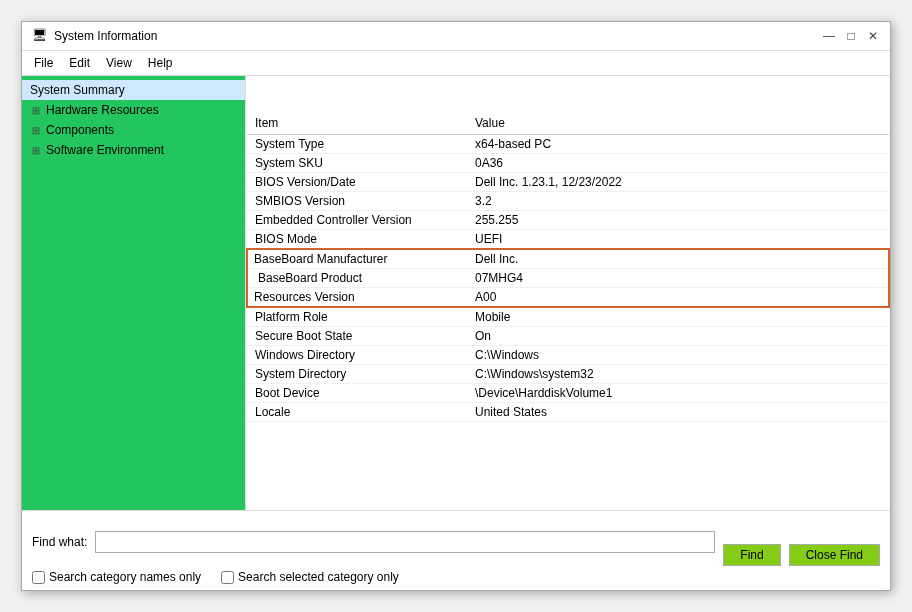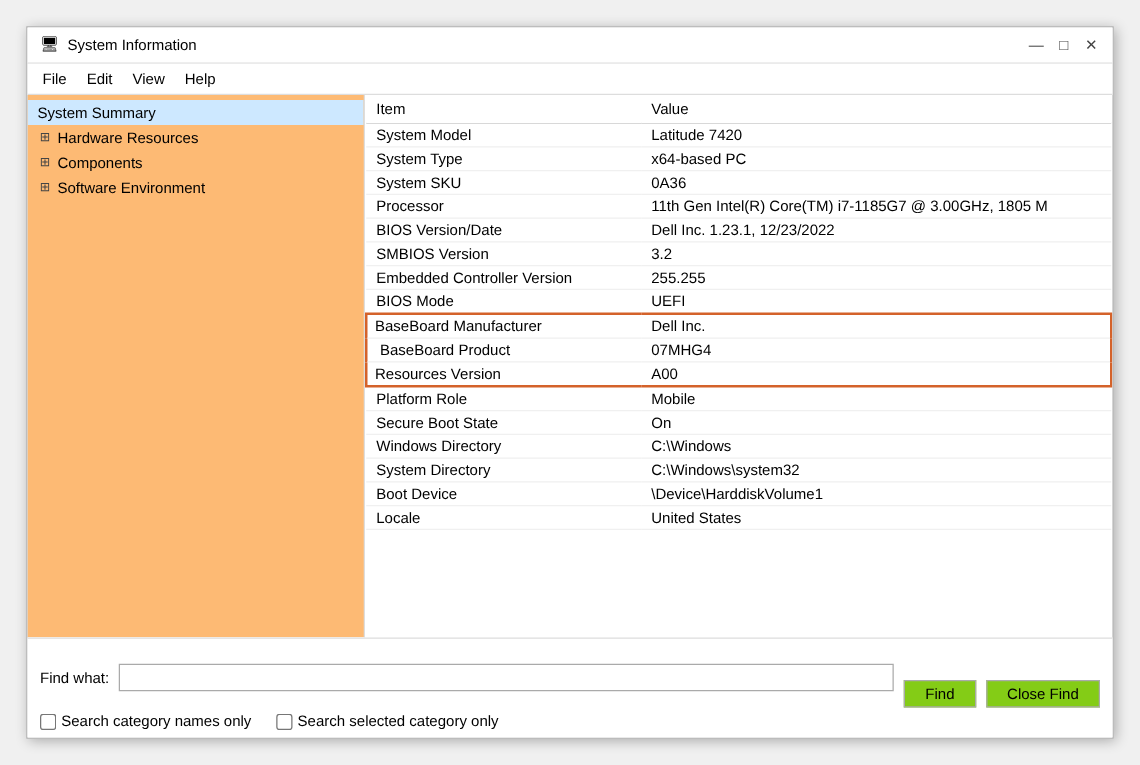--- a/index.html
+++ b/index.html
@@ -73,24 +73,24 @@
       cursor: pointer;
       font-size: 12px;
       color: #000;
     }
     .main-content {
       display: flex;
       flex: 1;
       overflow: hidden;
     }
     .sidebar {
-      width: 270px;
+      width: 224px;
       border-right: 1px solid #ddd;
       overflow-y: auto;
-      background: #fdba74;
+      background: #22c55e;
       padding: 4px 0;
     }
     .sidebar-item {
       padding: 3px 8px;
       cursor: pointer;
       display: flex;
       align-items: center;
       gap: 4px;
       font-size: 12px;
       color: #000;
@@ -111,20 +111,21 @@
       overflow: hidden;
     }
     .table-container {
       flex: 1;
       overflow: auto;
     }
     table {
       width: 100%;
       border-collapse: collapse;
       font-size: 12px;
+      margin-top: 36px;
     }
     thead th {
       background: #fff;
       border-bottom: 1px solid #ccc;
       padding: 4px 8px;
       text-align: left;
       font-weight: normal;
       position: sticky;
       top: 0;
       z-index: 1;
@@ -226,35 +227,27 @@
     <div class="content-area">
       <div class="table-container">
         <table>
           <thead>
             <tr>
               <th style="width:220px">Item</th>
               <th>Value</th>
             </tr>
           </thead>
           <tbody id="table-body">
-          <tr>
-                <td>System Model</td>
-                <td>Latitude 7420</td>
-              </tr>
               <tr>
                 <td>System Type</td>
                 <td>x64-based PC</td>
               </tr>
               <tr>
                 <td>System SKU</td>
                 <td>0A36</td>
-              </tr>
-              <tr>
-                <td>Processor</td>
-                <td>11th Gen Intel(R) Core(TM) i7-1185G7 @ 3.00GHz, 1805 M</td>
               </tr>
               <tr>
                 <td>BIOS Version/Date</td>
                 <td>Dell Inc. 1.23.1, 12/23/2022</td>
               </tr>
               <tr>
                 <td>SMBIOS Version</td>
                 <td>3.2</td>
               </tr>
               <tr>

